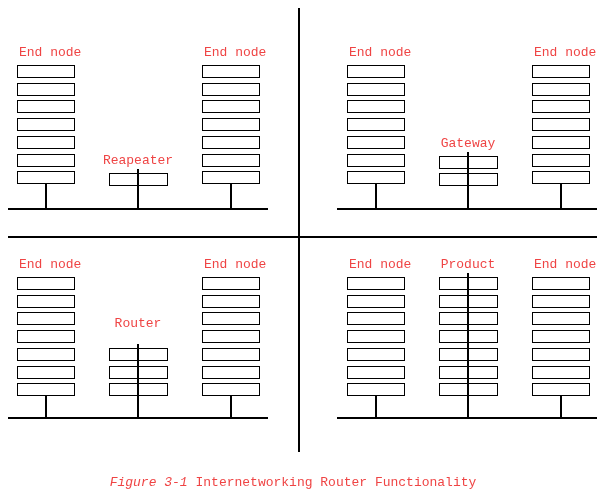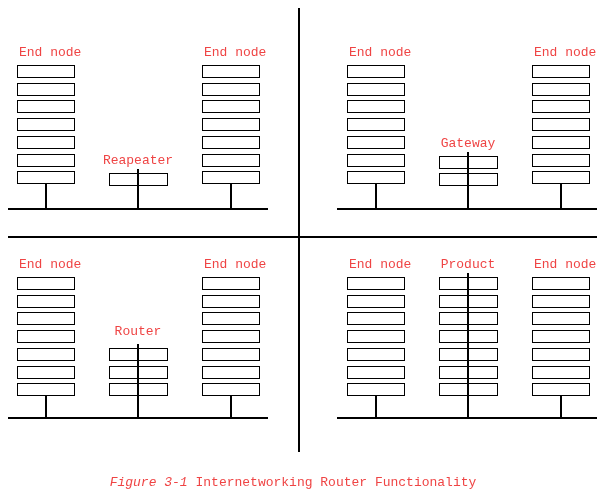--- a/index.html
+++ b/index.html
@@ -80,21 +80,21 @@
       <div class="vline" style="left: 45px; top: 396.2px; width: 2px; height: 22.8px;"></div>
       <div class="lbl" style="left: 204px; top: 257px;">End node</div>
       <div class="box" style="left: 202px; top: 277px; width: 58px; height: 13px;"></div>
       <div class="box" style="left: 202px; top: 294.7px; width: 58px; height: 13px;"></div>
       <div class="box" style="left: 202px; top: 312.4px; width: 58px; height: 13px;"></div>
       <div class="box" style="left: 202px; top: 330.1px; width: 58px; height: 13px;"></div>
       <div class="box" style="left: 202px; top: 347.8px; width: 58px; height: 13px;"></div>
       <div class="box" style="left: 202px; top: 365.5px; width: 58px; height: 13px;"></div>
       <div class="box" style="left: 202px; top: 383.2px; width: 58px; height: 13px;"></div>
       <div class="vline" style="left: 230px; top: 396.2px; width: 2px; height: 22.8px;"></div>
-      <div class="dev-lbl" style="left: 88px; width: 100px; top: 324px;">Router</div>
+      <div class="dev-lbl" style="left: 88px; width: 100px; top: 316px;">Router</div>
       <div class="box" style="left: 108.5px; top: 347.8px; width: 59px; height: 13px;"></div>
       <div class="box" style="left: 108.5px; top: 365.5px; width: 59px; height: 13px;"></div>
       <div class="box" style="left: 108.5px; top: 383.2px; width: 59px; height: 13px;"></div>
       <div class="vline" style="left: 137px; top: 343.8px; width: 2px; height: 75.2px;"></div>
       <div class="hline" style="left: 337px; top: 417px; width: 260px; height: 2px;"></div>
       <div class="lbl" style="left: 349px; top: 257px;">End node</div>
       <div class="box" style="left: 347px; top: 277px; width: 58px; height: 13px;"></div>
       <div class="box" style="left: 347px; top: 294.7px; width: 58px; height: 13px;"></div>
       <div class="box" style="left: 347px; top: 312.4px; width: 58px; height: 13px;"></div>
       <div class="box" style="left: 347px; top: 330.1px; width: 58px; height: 13px;"></div>

